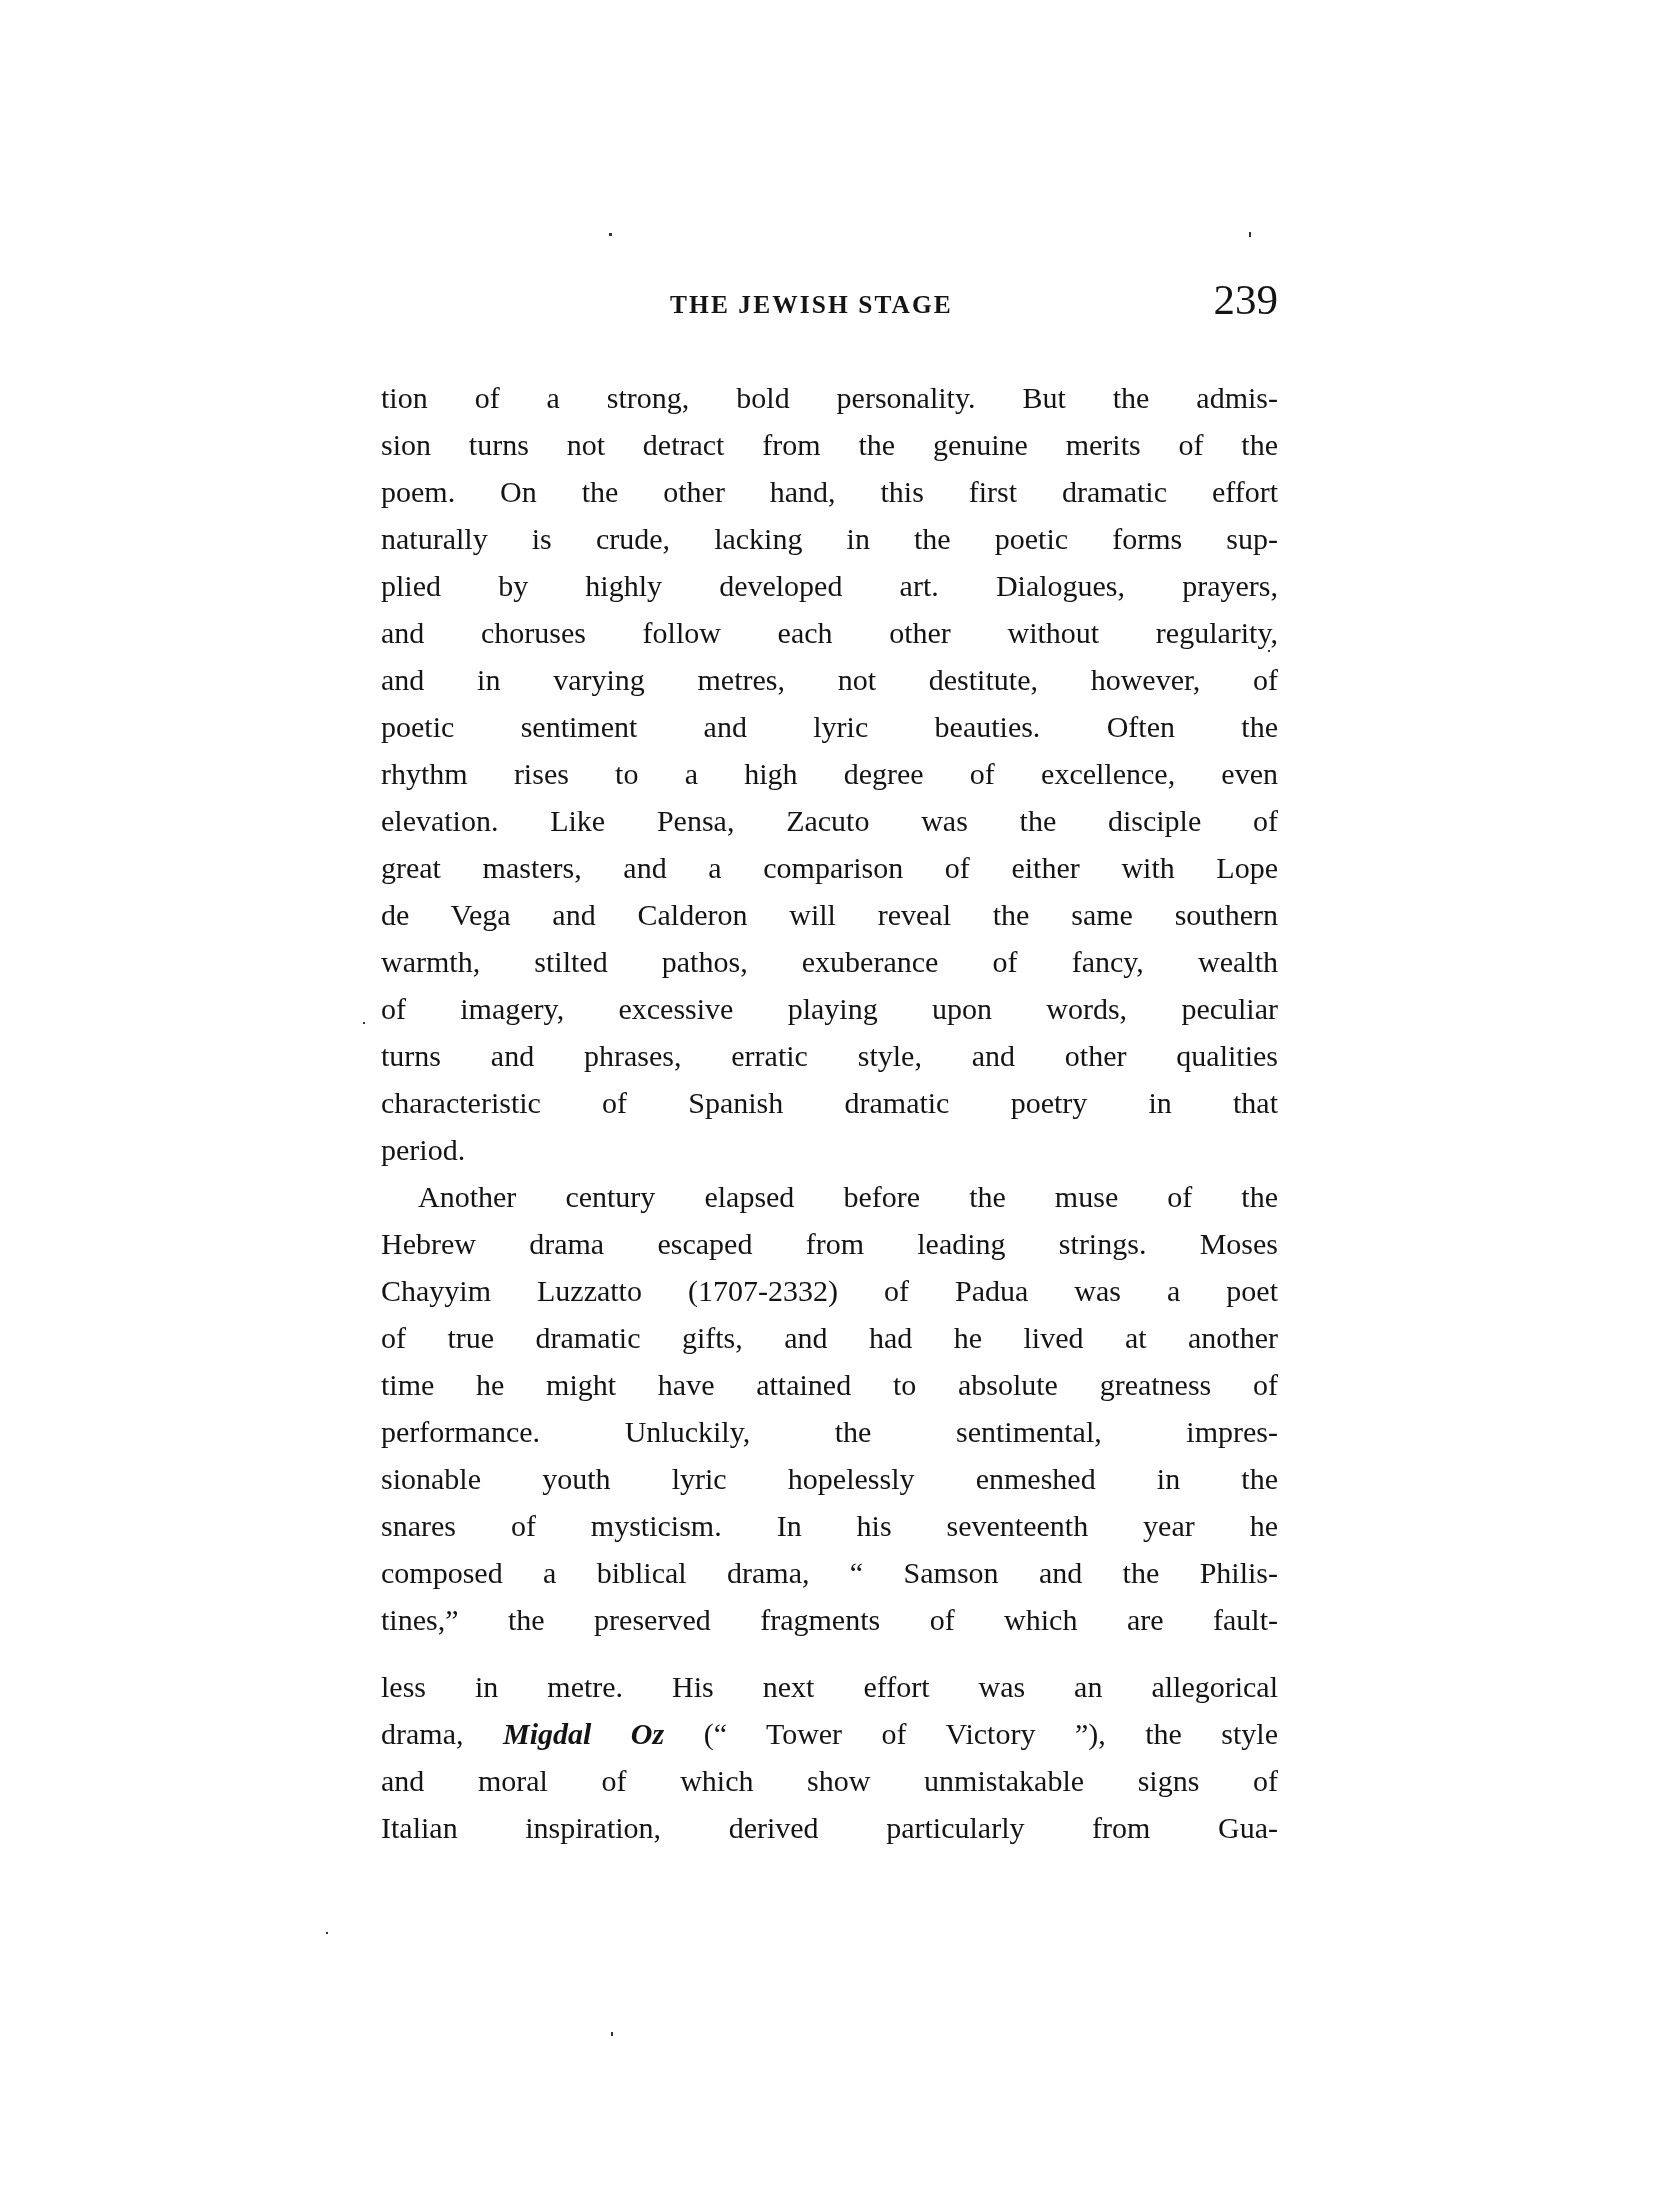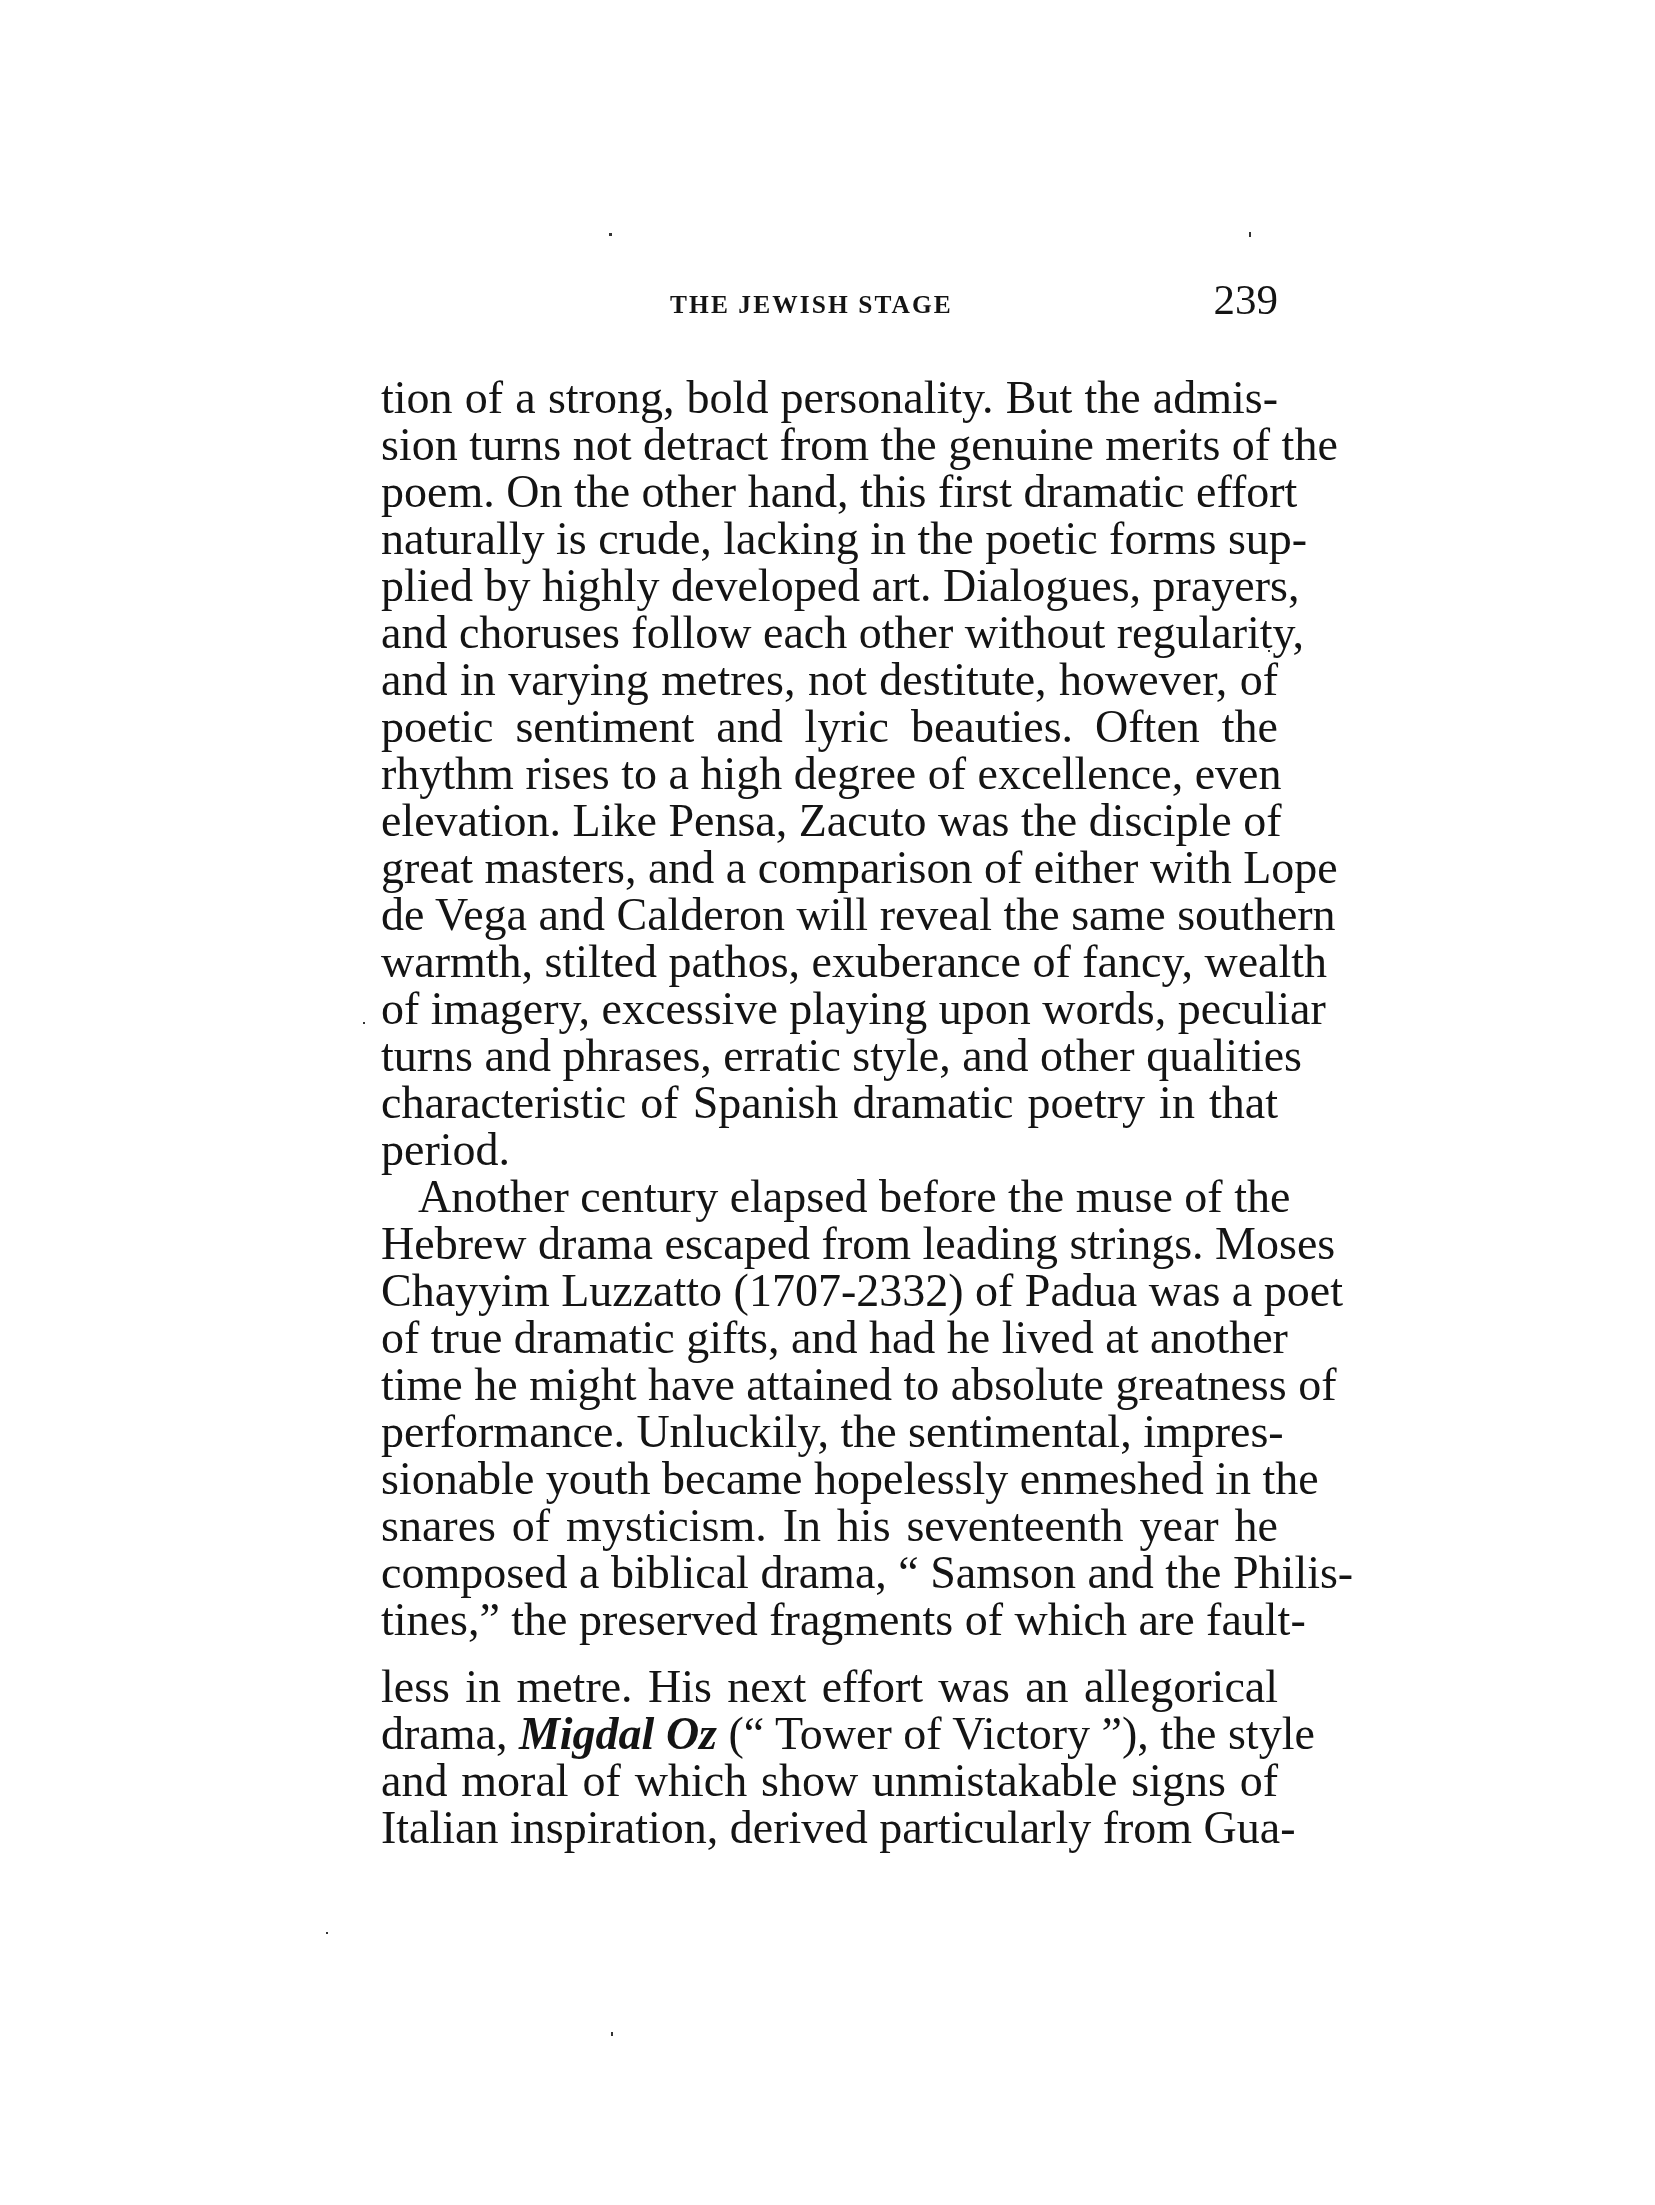--- a/index.html
+++ b/index.html
@@ -10,21 +10,21 @@
     position: absolute; left: 289px; top: 7.5px;
     font-family: "Liberation Serif", serif; font-weight: bold;
     font-size: 25.4px; letter-spacing: 2.1px; line-height: 28px; white-space: nowrap;
   }
   .page-number {
     position: absolute; right: 0; top: -5.6px;
     font-family: "Liberation Serif", serif; font-size: 43px; line-height: 47px;
   }
   .body-text {
     position: absolute; left: 381px; top: 374px; width: 897px;
-    font-family: "Liberation Serif", serif; font-size: 46px; line-height: 47px;
+    font-family: "Liberation Serif", serif; font-size: 30px; line-height: 47px;
   }
   .line {
     display: block; height: 47px; white-space: nowrap;
     text-align: justify; text-align-last: justify;
   }
   .line.last { text-align-last: left; }
   .line.indent { padding-left: 37px; }
   .line .ital { font-style: italic; font-weight: bold; }
   .speck { position: absolute; background: #333; width: 2.8px; height: 2.8px; }
 </style>
@@ -65,21 +65,21 @@
       <span class="line" style="white-space: nowrap; word-spacing: 0px;">characteristic of Spanish dramatic poetry in that</span>
       <span class="line last">period.</span>
     </div>
     <div>
       <span class="line indent" style="white-space: nowrap; word-spacing: 0px;">Another century elapsed before the muse of the</span>
       <span class="line" style="white-space: nowrap; word-spacing: 0px;">Hebrew drama escaped from leading strings.  Moses</span>
       <span class="line" style="white-space: nowrap; word-spacing: 0px;">Chayyim Luzzatto (1707-2332) of Padua was a poet</span>
       <span class="line" style="white-space: nowrap; word-spacing: 0px;">of true dramatic gifts, and had he lived at another</span>
       <span class="line" style="white-space: nowrap; word-spacing: 0px;">time he might have attained to absolute greatness of</span>
       <span class="line" style="white-space: nowrap; word-spacing: 0px;">performance.  Unluckily, the sentimental, impres-</span>
-      <span class="line" style="white-space: nowrap; word-spacing: 0px;">sionable youth became hopelessly enmeshed in the</span>
+      <span class="line" style="white-space: nowrap; word-spacing: 0px;">sionable youth lyric hopelessly enmeshed in the</span>
       <span class="line" style="white-space: nowrap; word-spacing: 0px;">snares of mysticism.  In his seventeenth year he</span>
       <span class="line" style="white-space: nowrap; word-spacing: 0px;">composed a biblical drama, “ Samson and the Philis-</span>
       <span class="line" style="white-space: nowrap; word-spacing: 0px;">tines,” the preserved fragments of which are fault-</span>
       <span class="line" style="white-space: nowrap; word-spacing: 0px; margin-top: 20px;">less in metre.  His next effort was an allegorical</span>
       <span class="line" style="white-space: nowrap; word-spacing: 0px;"><span>drama, </span><span class="ital">Migdal Oz</span><span> (“ Tower of Victory ”), the style</span></span>
       <span class="line" style="white-space: nowrap; word-spacing: 0px;">and moral of which show unmistakable signs of</span>
       <span class="line" style="white-space: nowrap; word-spacing: 0px;">Italian inspiration, derived particularly from Gua-</span>
     </div>
   </div>
 </div>

